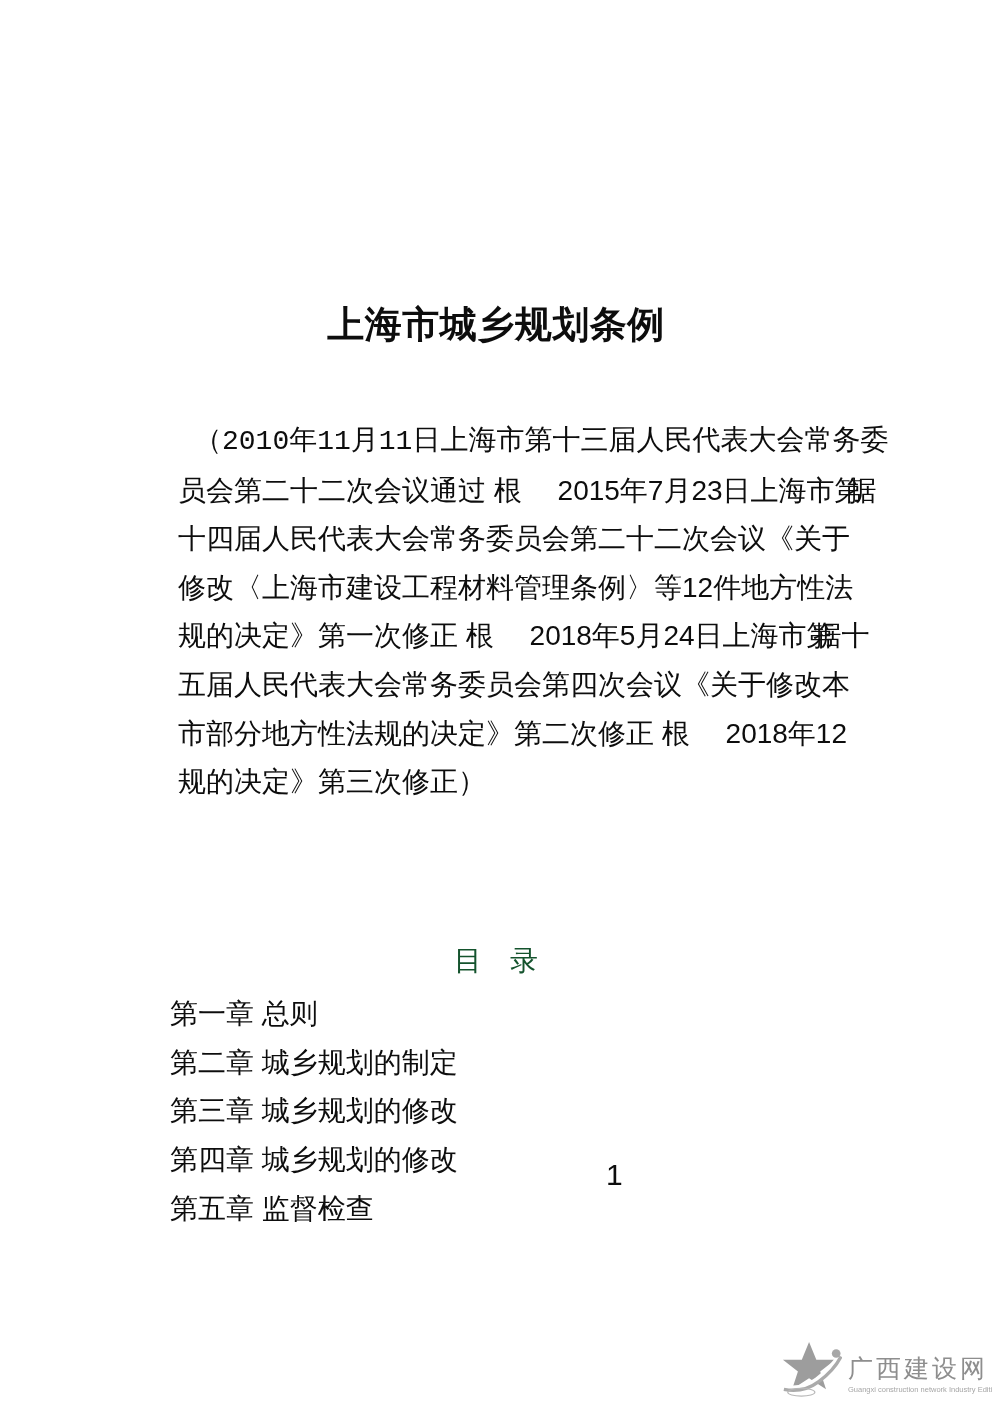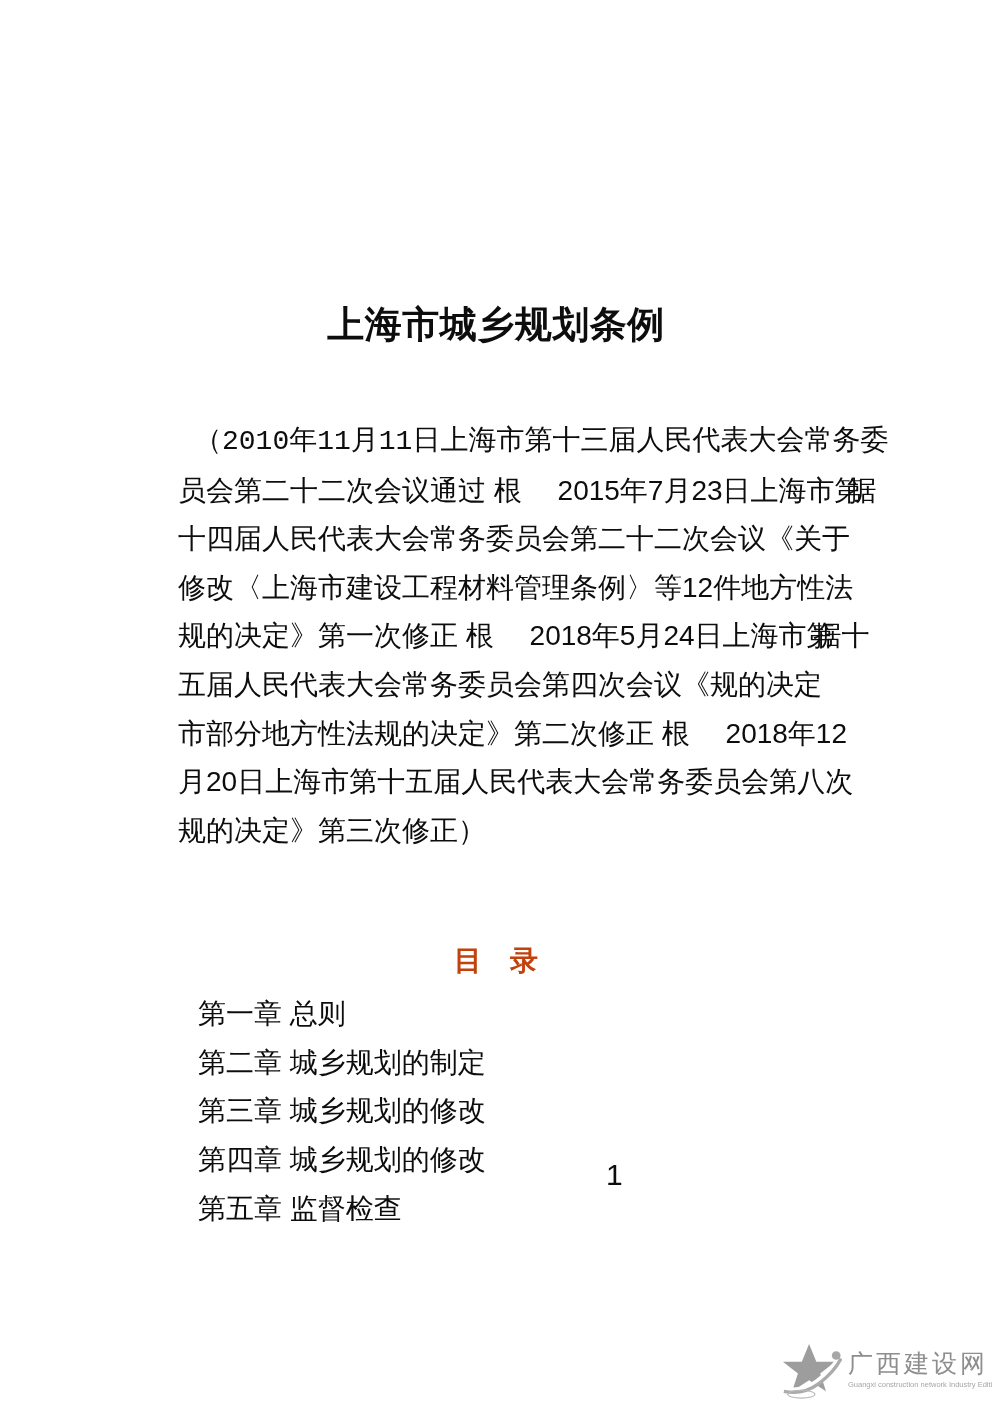--- a/index.html
+++ b/index.html
@@ -33,44 +33,44 @@
     color:#0d0d0d;
   }
   .pline.indent{padding-left:16px;font-family:Liberation Mono, monospace;}
   .ghost{display:inline-block;}
   .gA{margin-left:-14px;}
   .gB{margin-left:-21px;}
 
   .toc-header{
     position:absolute;left:0;top:942px;width:100%;
     text-align:center;
-    font-size:28px;font-weight:700;
+    font-size:28px;font-weight:400;
     white-space:pre;
-    color:#c2410c;
+    color:#14532d;
   }
   .toc{
-    position:absolute;left:198px;top:990px;width:600px;
+    position:absolute;left:170px;top:990px;width:600px;
   }
   .toc-item{
     height:48.7px;line-height:48.7px;
     font-size:28px;
     white-space:pre;
     color:#0d0d0d;
   }
 
   .page-number{
     position:absolute;left:606px;top:1158px;
     font-size:30px;line-height:34px;
     color:#0d0d0d;
   }
 
   .watermark{
     position:absolute;left:780px;top:1340px;
     width:212px;height:60px;
-    display:flex;align-items:flex-start;
+    display:flex;align-items:center;
   }
   .wm-logo{width:62px;height:58px;flex:0 0 auto;margin-top:2px;}
   .wm-text{margin-left:6px;padding-top:10px;}
   .wm-brand{
     font-size:25px;line-height:27px;
     color:#8e8e8e;
     letter-spacing:3px;
     white-space:nowrap;
   }
   .wm-sub{
@@ -86,23 +86,22 @@
 <div class="page">
 
   <div class="doc-title">上海市城乡规划条例</div>
 
   <div class="para">
     <div class="pline indent"><span>（2010年11月11日上海市第十三届人民代表大会常务委</span></div>
     <div class="pline"><span>员会第二十二次会议通过 根　 2015年7月23日上海市第</span><span class="ghost gA">据</span></div>
     <div class="pline"><span>十四届人民代表大会常务委员会第二十二次会议《关于</span></div>
     <div class="pline"><span>修改〈上海市建设工程材料管理条例〉等12件地方性法</span></div>
     <div class="pline"><span>规的决定》第一次修正 根　 2018年5月24日上海市第</span><span class="ghost gB">据</span><span>十</span></div>
-    <div class="pline"><span>五届人民代表大会常务委员会第四次会议《规的决定</span></div>
+    <div class="pline"><span>五届人民代表大会常务委员会第四次会议《关于修改本</span></div>
     <div class="pline"><span>市部分地方性法规的决定》第二次修正 根　 2018年12</span></div>
-    <div class="pline"><span>月20日上海市第十五届人民代表大会常务委员会第八次</span></div>
     <div class="pline"><span>规的决定》第三次修正）</span></div>
   </div>
 
   <div class="toc-header">目　录</div>
 
   <div class="toc">
     <div class="toc-item">第一章 总则</div>
     <div class="toc-item">第二章 城乡规划的制定</div>
     <div class="toc-item">第三章 城乡规划的修改</div>
     <div class="toc-item">第四章 城乡规划的修改</div>

